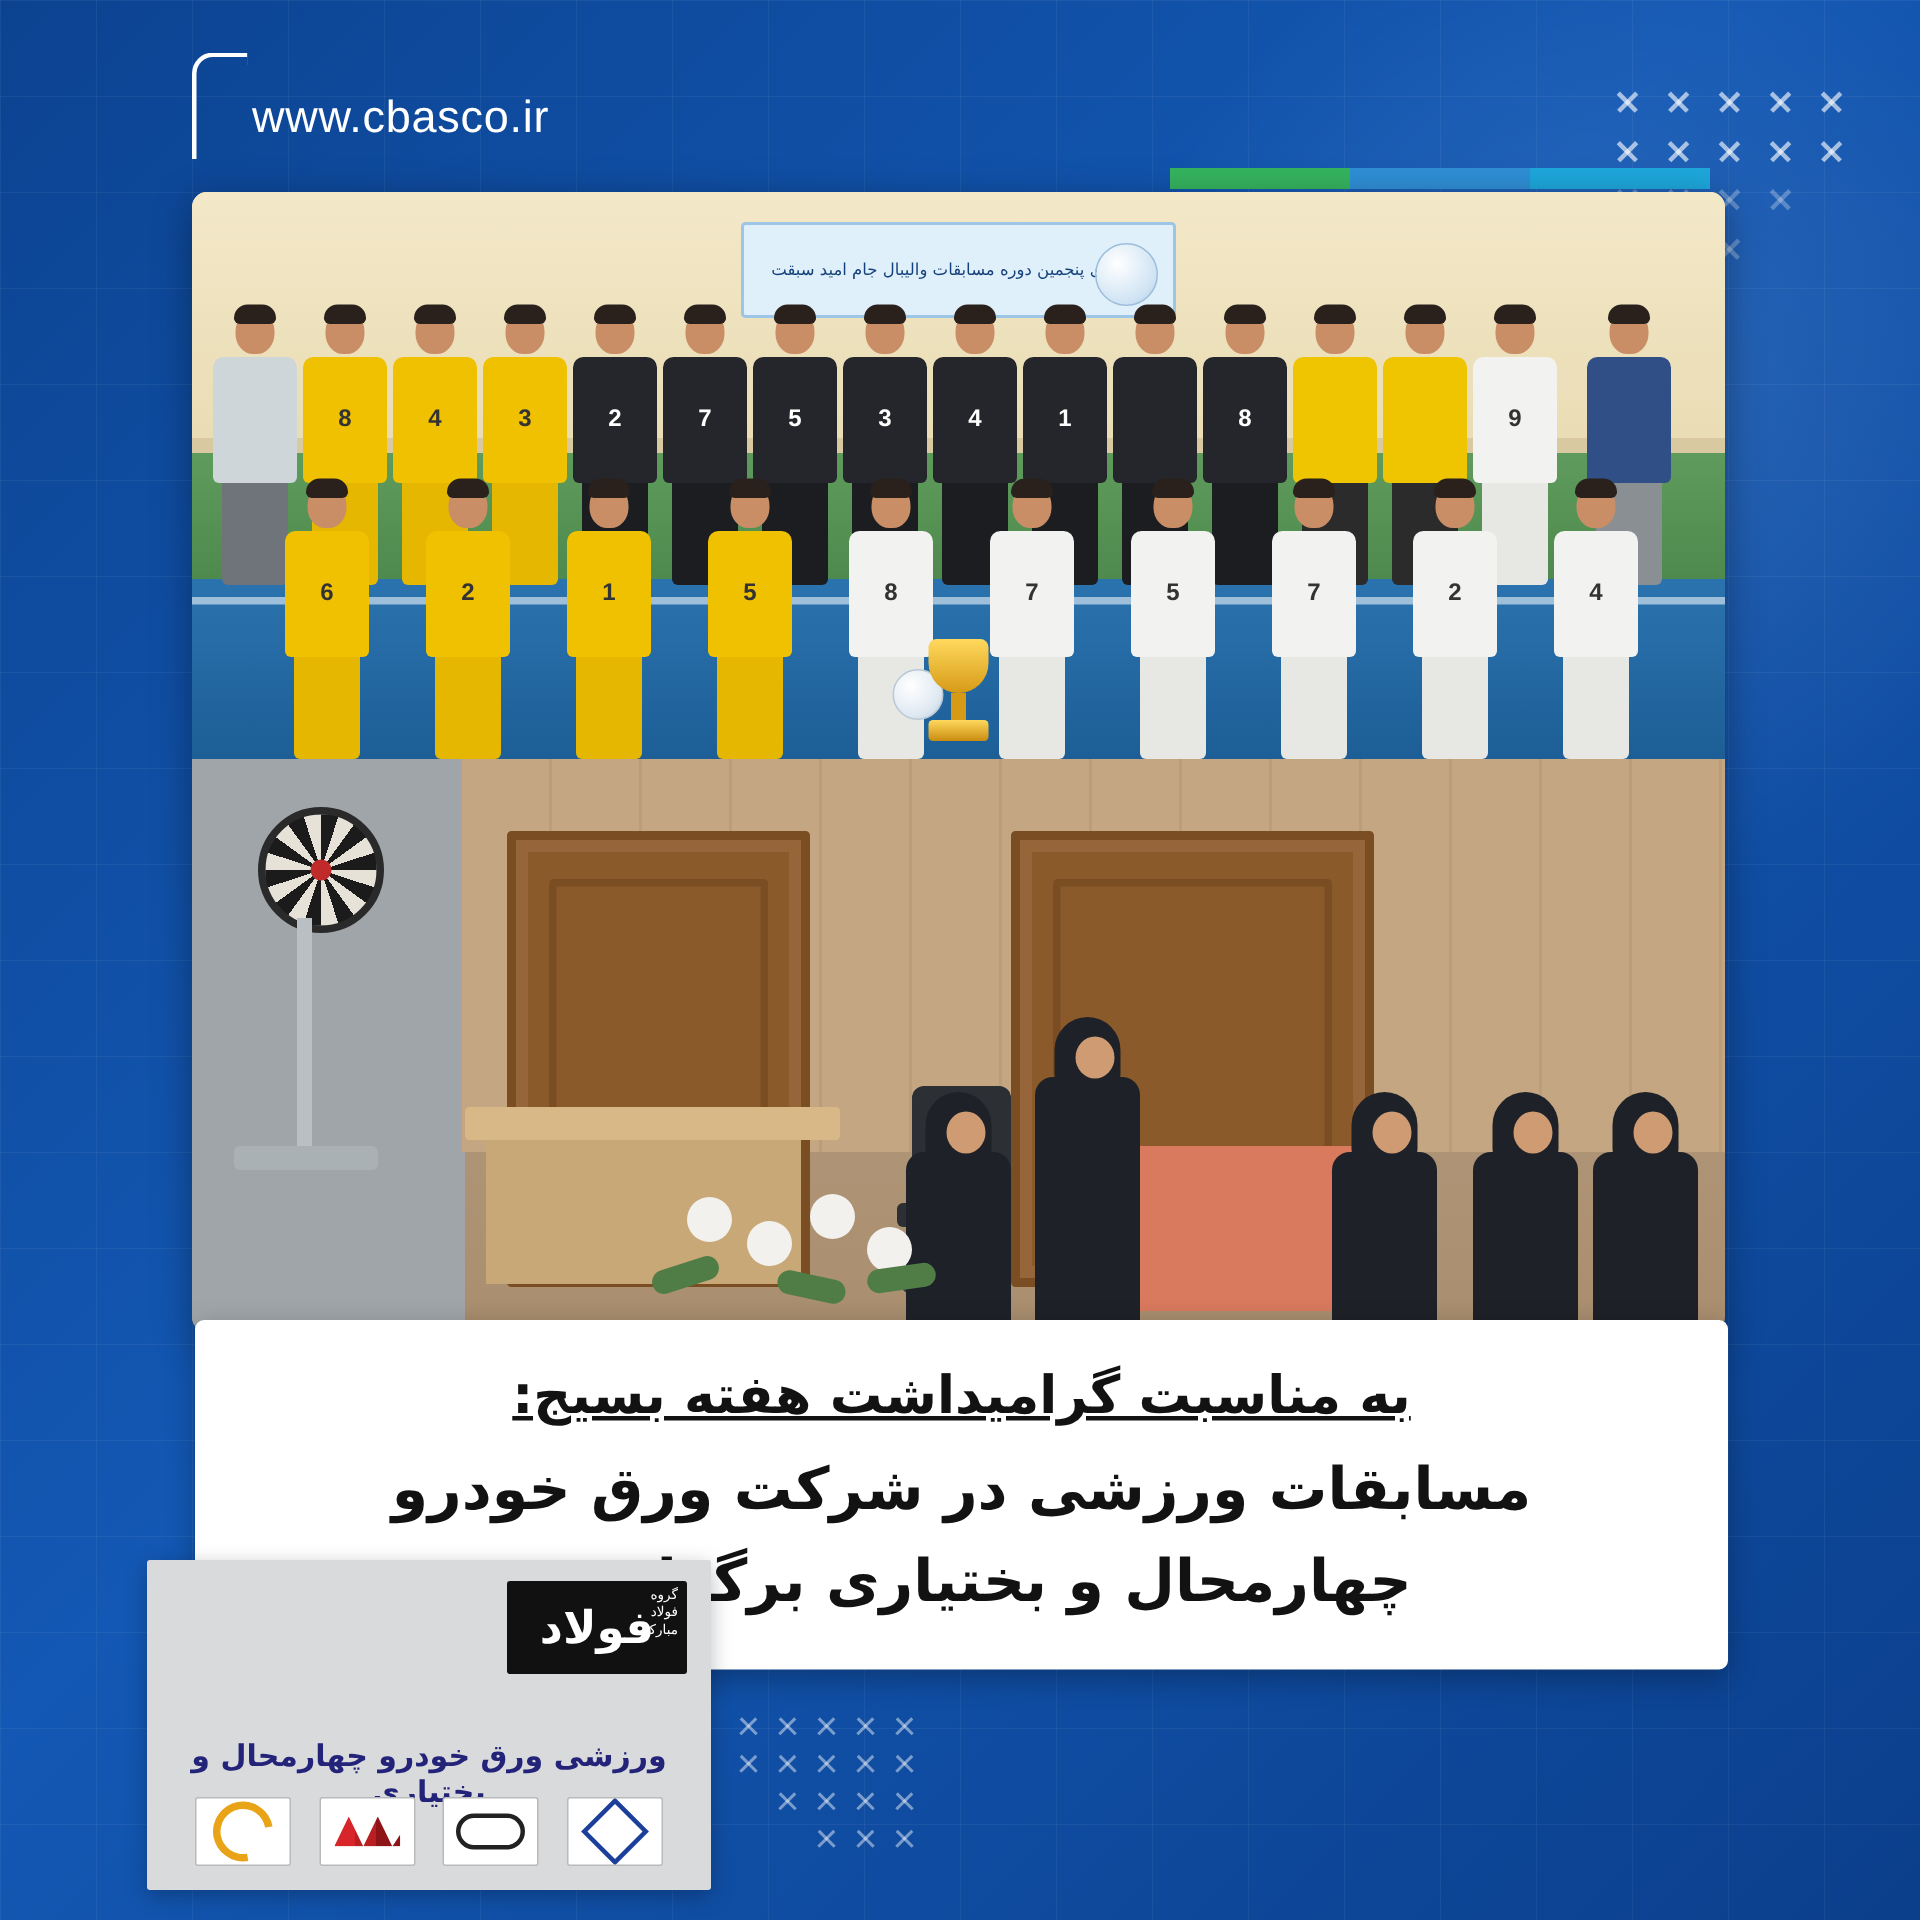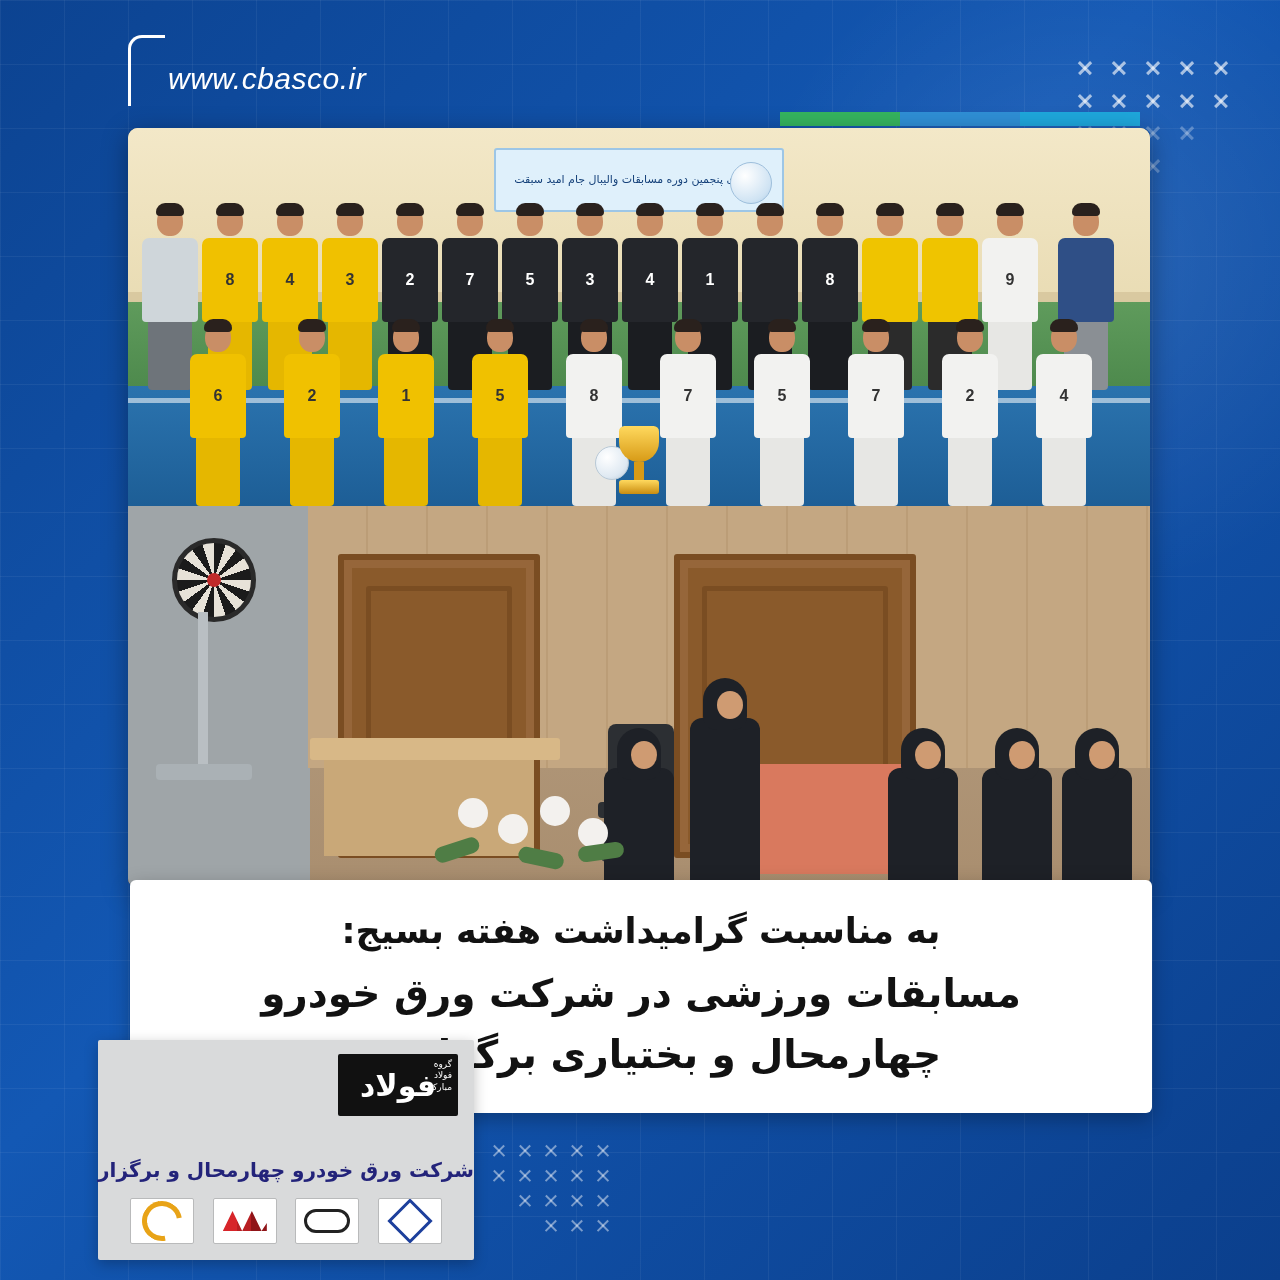--- a/index.html
+++ b/index.html
@@ -29,21 +29,20 @@
     background:radial-gradient(circle at 50% 50%, rgba(255,255,255,.10), rgba(255,255,255,0) 62%);
     pointer-events:none;
   }
 
   
   .site-url{
     position:absolute;top:62px;left:168px;
     color:#ffffff;font-size:30px;letter-spacing:.5px;
     font-family:"Liberation Sans", sans-serif;
     direction:ltr;
-    font-style:italic;
   }
   .url-rule{
     position:absolute;top:35px;left:128px;width:34px;height:68px;
     border-left:3px solid #ffffff;border-top:3px solid #ffffff;
     border-top-left-radius:14px;
   }
   .color-bar{
     position:absolute;top:112px;left:780px;width:360px;height:14px;display:flex;
   }
   .color-bar span{flex:1;display:block;}
@@ -260,21 +259,21 @@
     background:#ffffff;border-radius:6px;
     padding:24px 34px 28px;box-sizing:border-box;
     box-shadow:0 6px 20px rgba(0,0,0,.28);
   }
   .caption-line{
     color:#121212;font-weight:bold;text-align:center;
     font-family:"DejaVu Sans", sans-serif;
     line-height:1.55;
     direction:rtl;
   }
-  .caption-line.l1{font-size:35px;}
+  .caption-line.l1{font-size:35px;text-decoration:underline;}
   .caption-line.l2{font-size:39px;margin-top:6px;}
 
   
   .footer-card{
     position:absolute;left:98px;top:1040px;width:376px;height:220px;
     background:#d9dadb;border-radius:2px;
     box-shadow:0 4px 14px rgba(0,0,0,.25);
   }
   .cbas-logo{
     position:absolute;left:18px;top:16px;width:250px;height:78px;
@@ -582,21 +581,21 @@
   <div class="caption-card">
     <div class="caption-line l1">به مناسبت گرامیداشت هفته بسیج:</div>
     <div class="caption-line l2">مسابقات ورزشی در شرکت ورق خودرو چهارمحال و بختیاری برگزار شد</div>
   </div>
 
   <div class="footer-card">
     <div class="group-logo">
       <small>گروه<br>فولاد<br>مبارکه</small>
       <span>فولاد</span>
     </div>
-    <div class="company-fa">شرکت ورق خودرو چهارمحال و برگزار</div>
+    <div class="company-fa">ورزشی ورق خودرو چهارمحال و بختیاری</div>
     <div class="badges">
       <div class="badge b1"></div>
       <div class="badge b2"></div>
       <div class="badge b3"></div>
       <div class="badge b4"></div>
     </div>
   </div>
 
   <div class="x-cluster2">
     <i></i>

